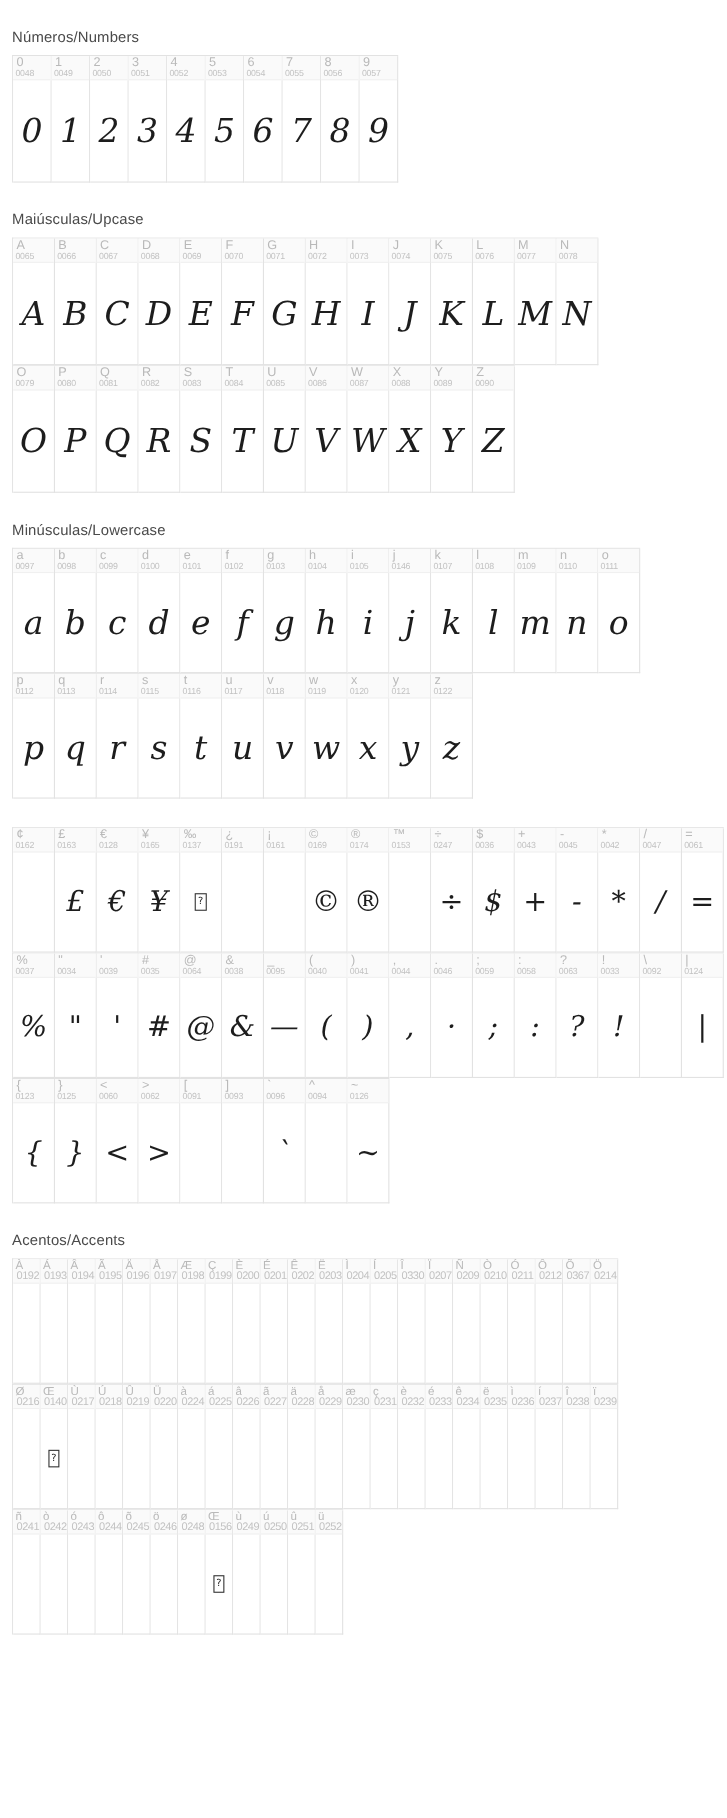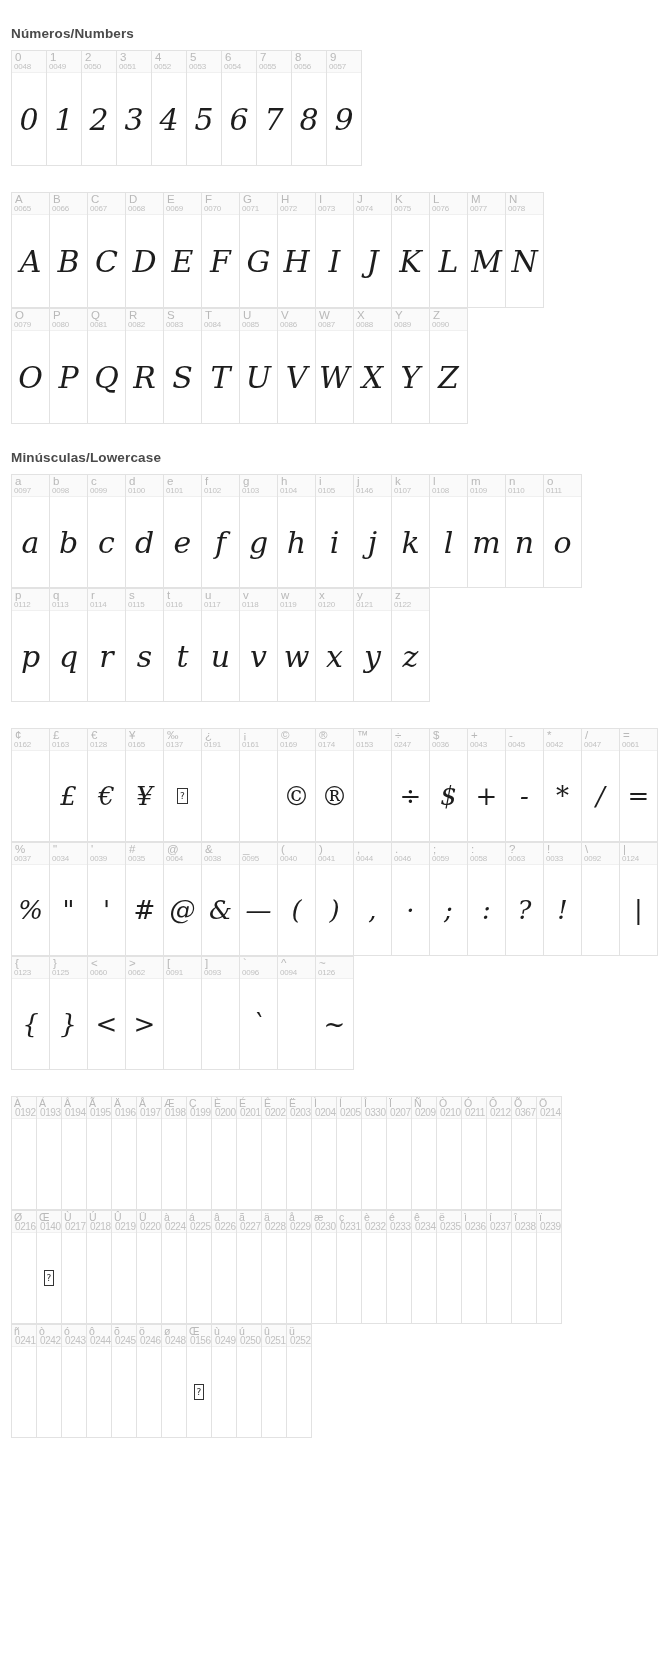--- a/index.html
+++ b/index.html
@@ -16,21 +16,21 @@
   }
   .page {
     padding: 0 0 0 0;
   }
   .section {
     margin: 0 0 0 0;
   }
   .section-title {
     font-size: 13.5px;
     color: #4a4a4a;
-    font-weight: 700;
+    font-weight: 400;
     padding: 0 0 9px 11px;
     letter-spacing: 0.15px;
   }
   .section-spacer { height: 26px; }
   .glyph-rows {
     padding-left: 11px;
   }
   .glyph-row {
     display: flex;
     flex-wrap: nowrap;
@@ -211,20 +211,21 @@
             </div>
             <div class="cell-body">
               <span class="script">9</span>
             </div>
           </div>
         </div>
       </div>
     </div>
     <div class="section">
       <div class="section-spacer"></div>
+      <div class="section-title">Maiúsculas/Upcase</div>
       <div class="glyph-rows">
         <div class="glyph-row row-upper">
           <div class="glyph-cell">
             <div class="cell-head">
               <span class="cell-char">A</span>
               <span class="cell-code">0065</span>
             </div>
             <div class="cell-body">
               <span class="script">A</span>
             </div>
@@ -1096,20 +1097,21 @@
             </div>
             <div class="cell-body">
               <span class="script">~</span>
             </div>
           </div>
         </div>
       </div>
     </div>
     <div class="section">
       <div class="section-spacer"></div>
+      <div class="section-title">Acentos/Accents</div>
       <div class="glyph-rows">
         <div class="glyph-row row-acc">
           <div class="glyph-cell">
             <div class="cell-head">
               <span class="cell-char">À</span>
               <span class="cell-code">0192</span>
             </div>
             <div class="cell-body">
               <span class="script"></span>
             </div>

